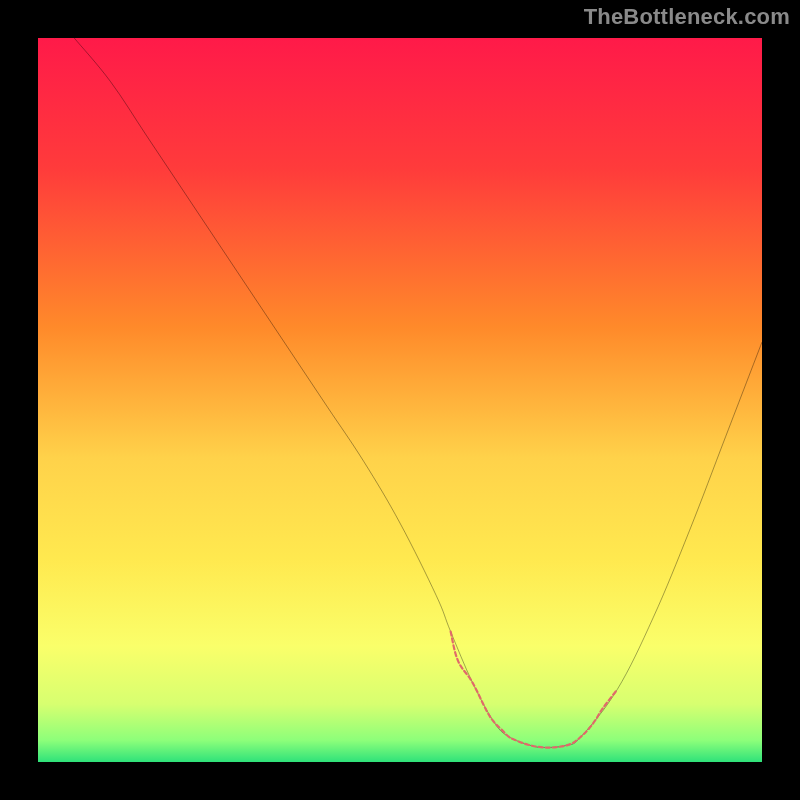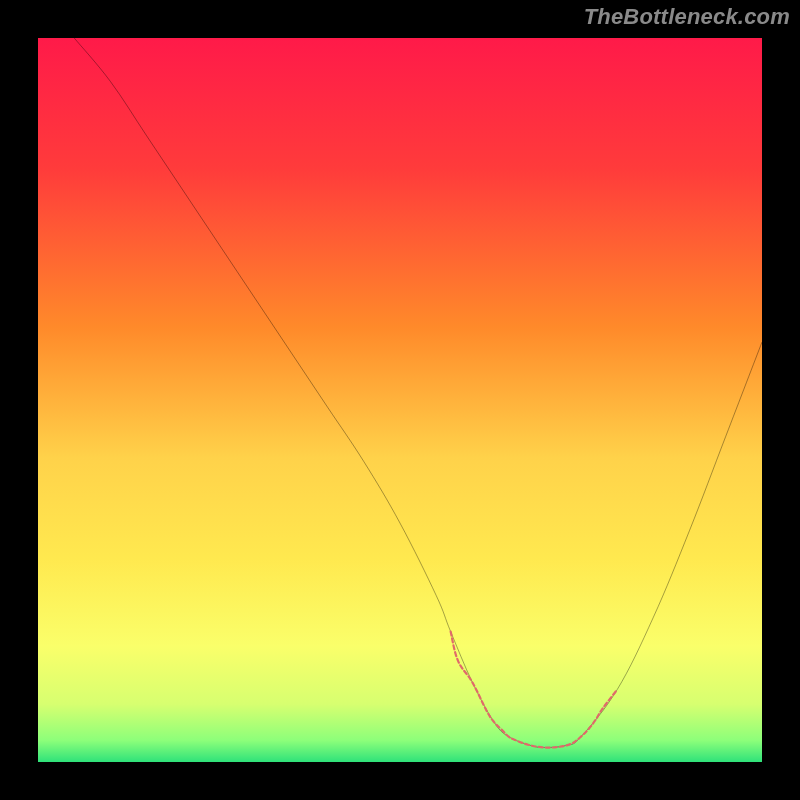--- a/index.html
+++ b/index.html
@@ -8,21 +8,20 @@
     background: #fff;
     width: 800px;
     height: 800px;
     overflow: hidden;
   }
   .chart-wrap {
     position: relative;
     width: 800px;
     height: 800px;
     background: #000;
-    font-style: italic;
   }
   .attribution {
     position: absolute;
     top: 4px;
     right: 10px;
     font-family: Arial, Helvetica, sans-serif;
     font-size: 22px;
     font-weight: bold;
     color: #8a8a8a;
     z-index: 10;

